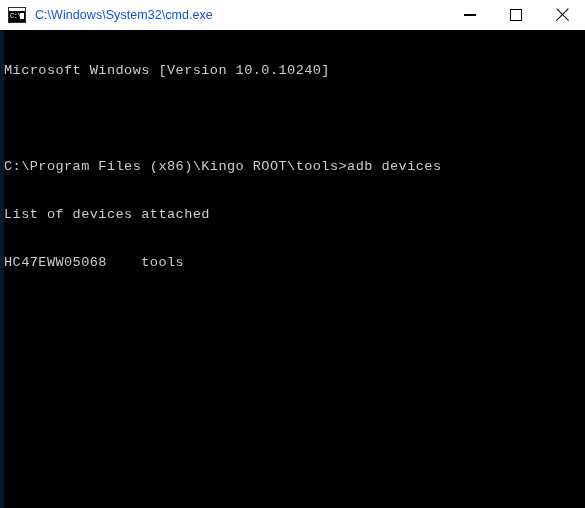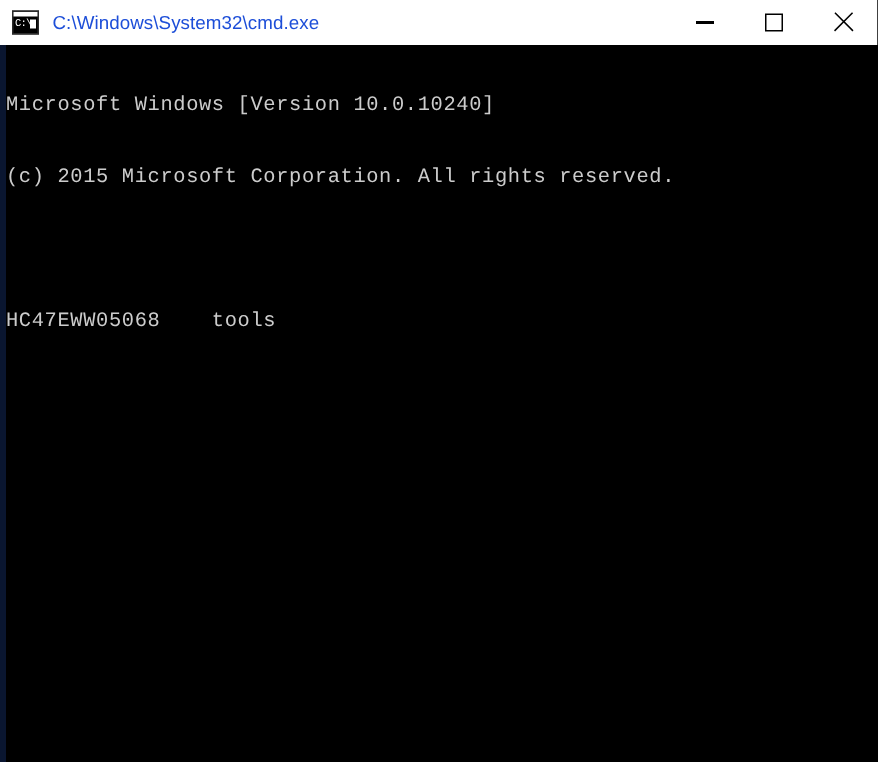--- a/index.html
+++ b/index.html
@@ -219,19 +219,20 @@
         <span class="wc-close-glyph"></span>
       </button>
     </div>
 
   </div>
 
   <div id="console">
     <div id="left-edge"></div>
     <div id="console-text">
       <div class="cline">Microsoft Windows [Version 10.0.10240]</div>
-      <div class="cline">(c) 2015 Microsoft Corporation. All rights reserved.</div>
       <div class="cline blank"></div>
+      <div class="cline">C:\Program Files (x86)\Kingo ROOT\tools&gt;adb devices</div>
+      <div class="cline">List of devices attached</div>
       <div class="cline">HC47EWW05068    tools</div>
     </div>
   </div>
 
 </div>
 
 </body></html>

